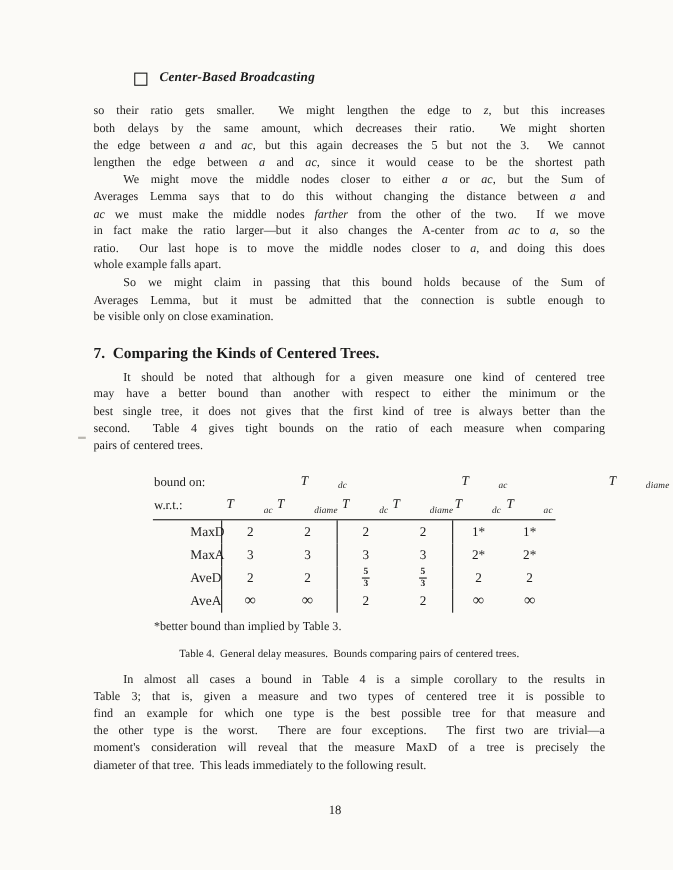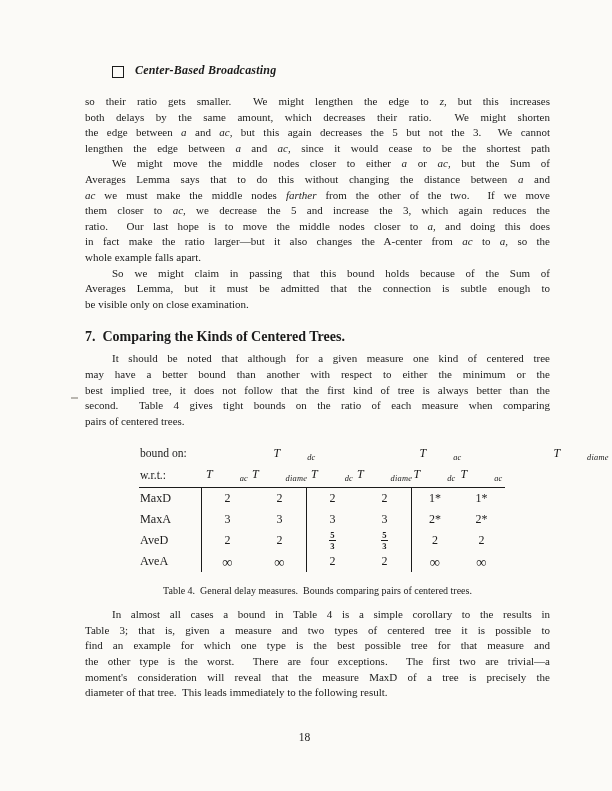--- a/index.html
+++ b/index.html
@@ -3,21 +3,21 @@
 <meta charset="utf-8">
 <style>
   html,body { margin:0; padding:0; background:#e8e8e6; }
   .page {
     position:relative; width:612px; height:791px; margin:0 auto;
     background:#fbfaf7; color:#1b1b1b;
     font-family:"Liberation Serif", serif; overflow:hidden;
     box-shadow:0 0 4px rgba(0,0,0,.2);
   }
   
-  .doc-header { position:absolute; left:88px; top:63px; display:flex; align-items:flex-end; gap:11px;padding-left:24px; }
+  .doc-header { position:absolute; left:98px; top:63px; display:flex; align-items:flex-end; gap:11px;padding-left:24px; }
   .box-icon { width:10px; height:10px; border:1.7px solid #1b1b1b; display:inline-block; }
   .doc-header-title { font-style:italic; font-weight:bold; font-size:12px; letter-spacing:.2px; }
 
   
   .text-block { position:absolute; left:85px; top:94px; width:465px; font-size:11px; }
   .line {
     height:15.6px; line-height:15.6px; overflow:hidden;
     text-align:justify; white-space:pre-wrap;
   }
   .line.jl::after { content:""; display:inline-block; width:100%; }
@@ -32,21 +32,21 @@
 
   
   .table-wrap { margin:13px 0 0 54px; width:366px; font-size:12px; }
   .t-row1 { display:grid; grid-template-columns:62px 105px 105px 94px; height:23px; align-items:center;gap:41px; }
   .t-row2 { display:grid; grid-template-columns:62px 52px 53px 52px 53px 47px 47px; height:20px; align-items:center; padding-bottom:2px; }
   .t-row1 > div, .t-row2 > div { display:flex; justify-content:center; align-items:center; }
   .t-row1 > .t-side, .t-row2 > .t-side { justify-content:flex-start; padding-left:1px; font-size:11.6px; }
   .t-body { border-top:1.5px solid #1b1b1b; }
   .t-r { display:grid; grid-template-columns:62px 52px 53px 52px 53px 47px 47px; height:21px; }
   .t-r > div { display:flex; align-items:center; justify-content:center; }
-  .t-r > .t-label { justify-content:flex-start; padding-left:1px; font-size:12.2px; }
+  .t-r > .t-label { justify-content:flex-start; padding-left:1px; font-size:12.2px;margin-left:33px; }
   .t-r > .bar { border-left:1.2px solid #1b1b1b; }
   .mT { font-style:italic; }
   .mT sub { font-size:8.4px; font-style:italic; letter-spacing:.2px;padding-left:27px; }
   .inf { font-size:14.5px; line-height:1; }
   .frac { display:inline-flex; flex-direction:column; align-items:center; line-height:1.05; font-size:8.6px; font-weight:bold; }
   .frac .num { border-bottom:1px solid #1b1b1b; padding:0 1.5px 0.5px 1.5px; }
   .frac .den { padding-top:0.5px; }
 
   .footnote { margin:7px 0 0 55px; font-size:11px; white-space:pre-wrap; }
   .caption { margin-top:13px; text-align:center; font-size:10px; white-space:pre-wrap; }
@@ -72,37 +72,36 @@
     <div class="para">
         <div class="line jl"><span>so their ratio gets smaller.  We might lengthen the edge to </span><span class="it">z</span><span>, but this increases</span></div>
         <div class="line jl"><span>both delays by the same amount, which decreases their ratio.  We might shorten</span></div>
         <div class="line jl"><span>the edge between </span><span class="it">a</span><span> and </span><span class="it">ac</span><span>, but this again decreases the 5 but not the 3.  We cannot</span></div>
         <div class="line jl"><span>lengthen the edge between </span><span class="it">a</span><span> and </span><span class="it">ac</span><span>, since it would cease to be the shortest path</span></div>
       </div>
     <div class="para">
         <div class="line jl indent"><span>We might move the middle nodes closer to either </span><span class="it">a</span><span> or </span><span class="it">ac</span><span>, but the Sum of</span></div>
         <div class="line jl"><span>Averages Lemma says that to do this without changing the distance between </span><span class="it">a</span><span> and</span></div>
         <div class="line jl"><span class="it">ac</span><span> we must make the middle nodes </span><span class="it">farther</span><span> from the other of the two.  If we move</span></div>
-        <div class="line jl"><span>them closer to </span><span class="it">ac</span><span>, we decrease the 5 and increase the 3, which again reduces the</span></div>
+        <div class="line jl"><span>in fact make the ratio larger—but it also changes the A-center from </span><span class="it">ac</span><span> to </span><span class="it">a</span><span>, so the</span></div>
         <div class="line jl"><span>ratio.  Our last hope is to move the middle nodes closer to </span><span class="it">a</span><span>, and doing this does</span></div>
-        <div class="line jl"><span>in fact make the ratio larger—but it also changes the A-center from </span><span class="it">ac</span><span> to </span><span class="it">a</span><span>, so the</span></div>
         <div class="line last"><span>whole example falls apart.</span></div>
       </div>
     <div class="para">
         <div class="line jl indent"><span>So we might claim in passing that this bound holds because of the Sum of</span></div>
         <div class="line jl"><span>Averages Lemma, but it must be admitted that the connection is subtle enough to</span></div>
         <div class="line last"><span>be visible only on close examination.</span></div>
       </div>
 
     <div class="section-heading">7.  Comparing the Kinds of Centered Trees.</div>
 
     <div class="para">
         <div class="line jl indent"><span>It should be noted that although for a given measure one kind of centered tree</span></div>
         <div class="line jl"><span>may have a better bound than another with respect to either the minimum or the</span></div>
-        <div class="line jl"><span>best implied tree, it does not follow that the first kind of tree is always better than the</span></div>
+        <div class="line jl"><span>best single tree, it does not gives that the first kind of tree is always better than the</span></div>
         <div class="line jl"><span>second.  Table 4 gives tight bounds on the ratio of each measure when comparing</span></div>
         <div class="line last"><span>pairs of centered trees.</span></div>
       </div>
 
     <div class="table-wrap">
       <div class="t-row1" id="t-row1">
         <div class="t-side">bound on:</div>
       <div>
             <span class="mT">T<sub>dc</sub></span>
           </div>
@@ -221,20 +220,21 @@
             <div class="bar">
               <span class="inf">∞</span>
             </div>
             <div>
               <span class="inf">∞</span>
             </div>
           </div>
         </div>
     </div>
 
+    <div class="footnote">*better bound than implied by Table 3.</div>
 
     <div class="caption">Table 4.  General delay measures.  Bounds comparing pairs of centered trees.</div>
 
     <div class="para after-caption">
         <div class="line jl indent"><span>In almost all cases a bound in Table 4 is a simple corollary to the results in</span></div>
         <div class="line jl"><span>Table 3; that is, given a measure and two types of centered tree it is possible to</span></div>
         <div class="line jl"><span>find an example for which one type is the best possible tree for that measure and</span></div>
         <div class="line jl"><span>the other type is the worst.  There are four exceptions.  The first two are trivial—a</span></div>
         <div class="line jl"><span>moment's consideration will reveal that the measure MaxD of a tree is precisely the</span></div>
         <div class="line last"><span>diameter of that tree.  This leads immediately to the following result.</span></div>

